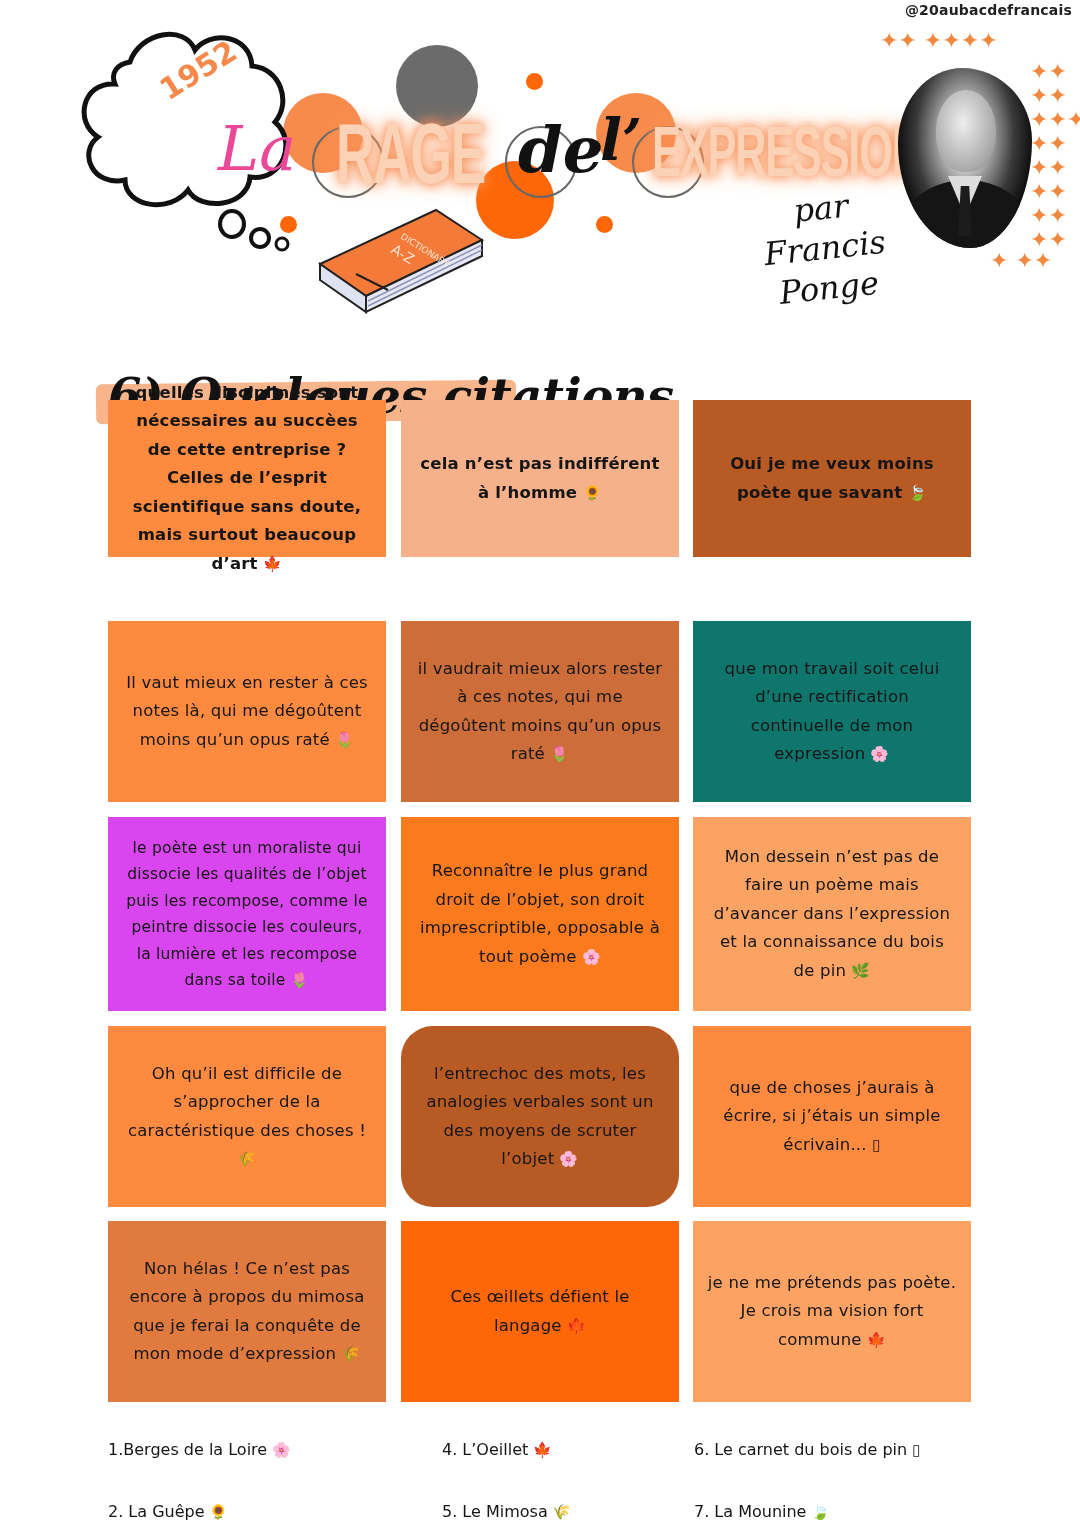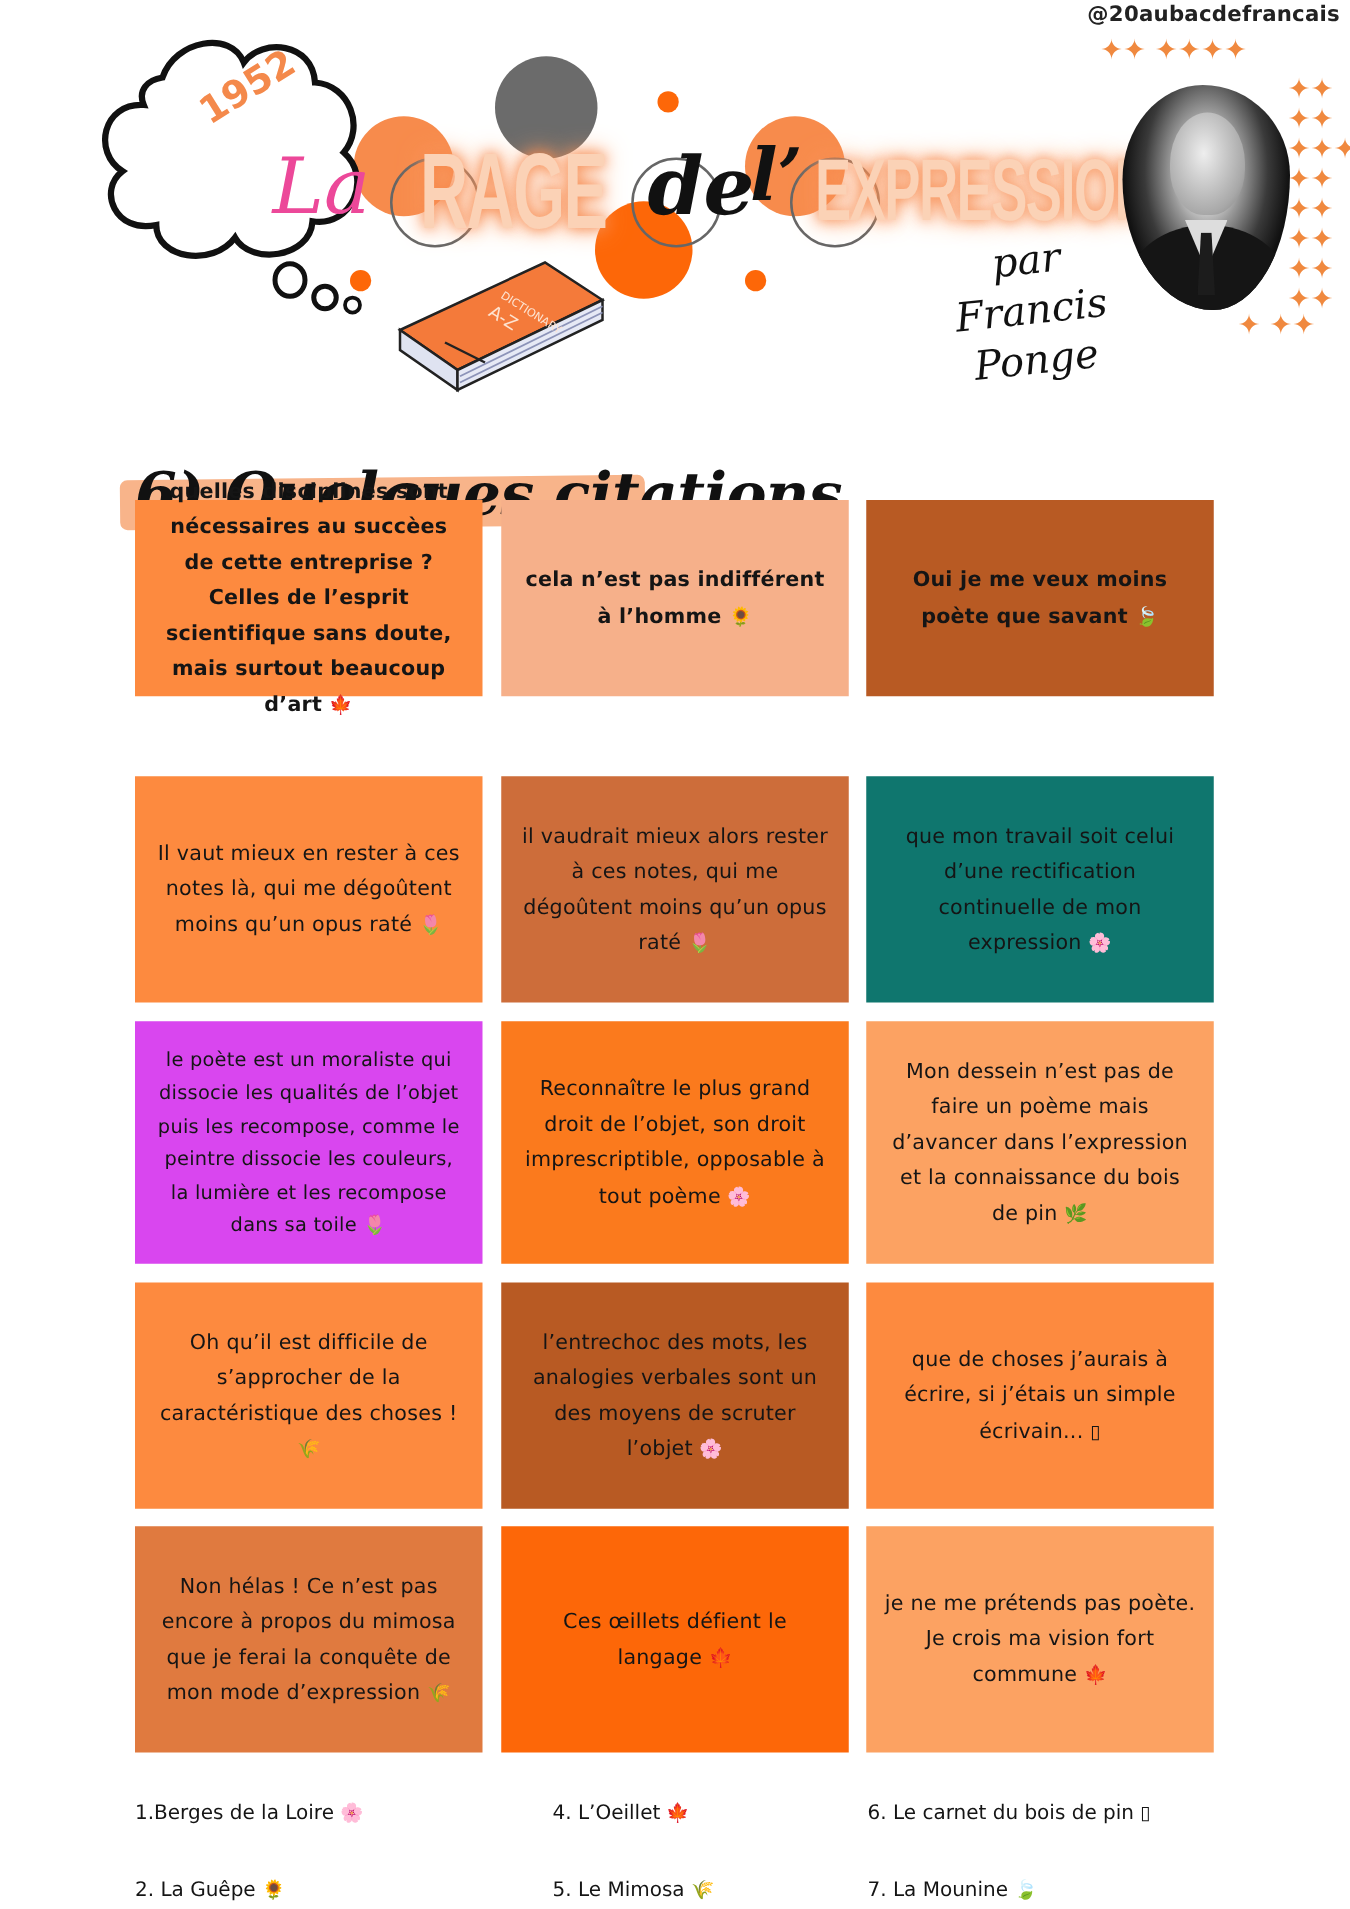--- a/index.html
+++ b/index.html
@@ -1,19 +1,19 @@
 <!DOCTYPE html>
 <html><head>
   <meta charset="utf-8">
   <style>
     * { box-sizing: border-box; margin: 0; padding: 0; }
     html, body { width: 1080px; height: 1527px; background: #ffffff; overflow: hidden; }
     body { position: relative; font-family: "DejaVu Sans", sans-serif; color: #111; }
 
-    .handle { position: absolute; top: 2px; right: 8px; font-size: 17px; font-weight: bold; color: #222; letter-spacing: 0.2px; }
+    .handle { position: absolute; top: 2px; right: 8px; font-size: 14px; font-weight: bold; color: #222; letter-spacing: 0.2px; }
 
     
     .header { position: absolute; left: 0; top: 0; width: 1080px; height: 320px; }
     .dot { position: absolute; border-radius: 50%; }
     .ring { position: absolute; border-radius: 50%; border: 2px solid #666; }
     .cloud { position: absolute; left: 70px; top: 22px; width: 230px; height: 200px; }
     .year { position: absolute; left: 172px; top: 72px; font-family: "DejaVu Sans", sans-serif; font-weight: bold; font-size: 30px; color: #f4894b; transform: rotate(-32deg); transform-origin: left bottom; }
     .title-la { position: absolute; left: 218px; top: 112px; font-family: "DejaVu Serif", serif; font-weight: normal; font-style: italic; font-size: 62px; color: #ec4899; }
     .title-glow { position: absolute; font-family: "Liberation Sans", sans-serif; font-weight: bold; color: #fbd2b6; letter-spacing: -2px; transform: scaleX(0.62); transform-origin: left top; text-shadow: 0 0 14px #f7874a, 0 0 26px #f9a06a; }
     .title-rage { left: 336px; top: 104px; font-size: 86px; }
@@ -140,21 +140,21 @@
 <div class="card c2 r3" style="background:#fb7a1d;">
     <div class="card-text"><span>Reconnaître le plus grand droit de l’objet, son droit imprescriptible, opposable à tout poème</span> <span class="emoji">🌸</span></div>
   </div>
 <div class="card c3 r3" style="background:#fca262;">
     <div class="card-text"><span>Mon dessein n’est pas de faire un poème mais d’avancer dans l’expression et la connaissance du bois de pin</span> <span class="emoji">🌿</span></div>
   </div>
 
 <div class="card c1 r4" style="background:#fd8a3f;">
     <div class="card-text"><span>Oh qu’il est difficile de s’approcher de la caractéristique des choses !</span> <span class="emoji">🌾</span></div>
   </div>
-<div class="card c2 r4" style="background:#b85a23;">
+<div class="card c2 r4" style="background:#b85a23;border-radius:32px;">
     <div class="card-text"><span>l’entrechoc des mots, les analogies verbales sont un des moyens de scruter l’objet</span> <span class="emoji">🌸</span></div>
   </div>
 <div class="card c3 r4" style="background:#fd8a3f;">
     <div class="card-text"><span>que de choses j’aurais à écrire, si j’étais un simple écrivain...</span> <span class="emoji">▯</span></div>
   </div>
 
 <div class="card c1 r5" style="background:#e07a3f;">
     <div class="card-text"><span>Non hélas ! Ce n’est pas encore à propos du mimosa que je ferai la conquête de mon mode d’expression</span> <span class="emoji">🌾</span></div>
   </div>
 <div class="card c2 r5" style="background:#fd6708;">

